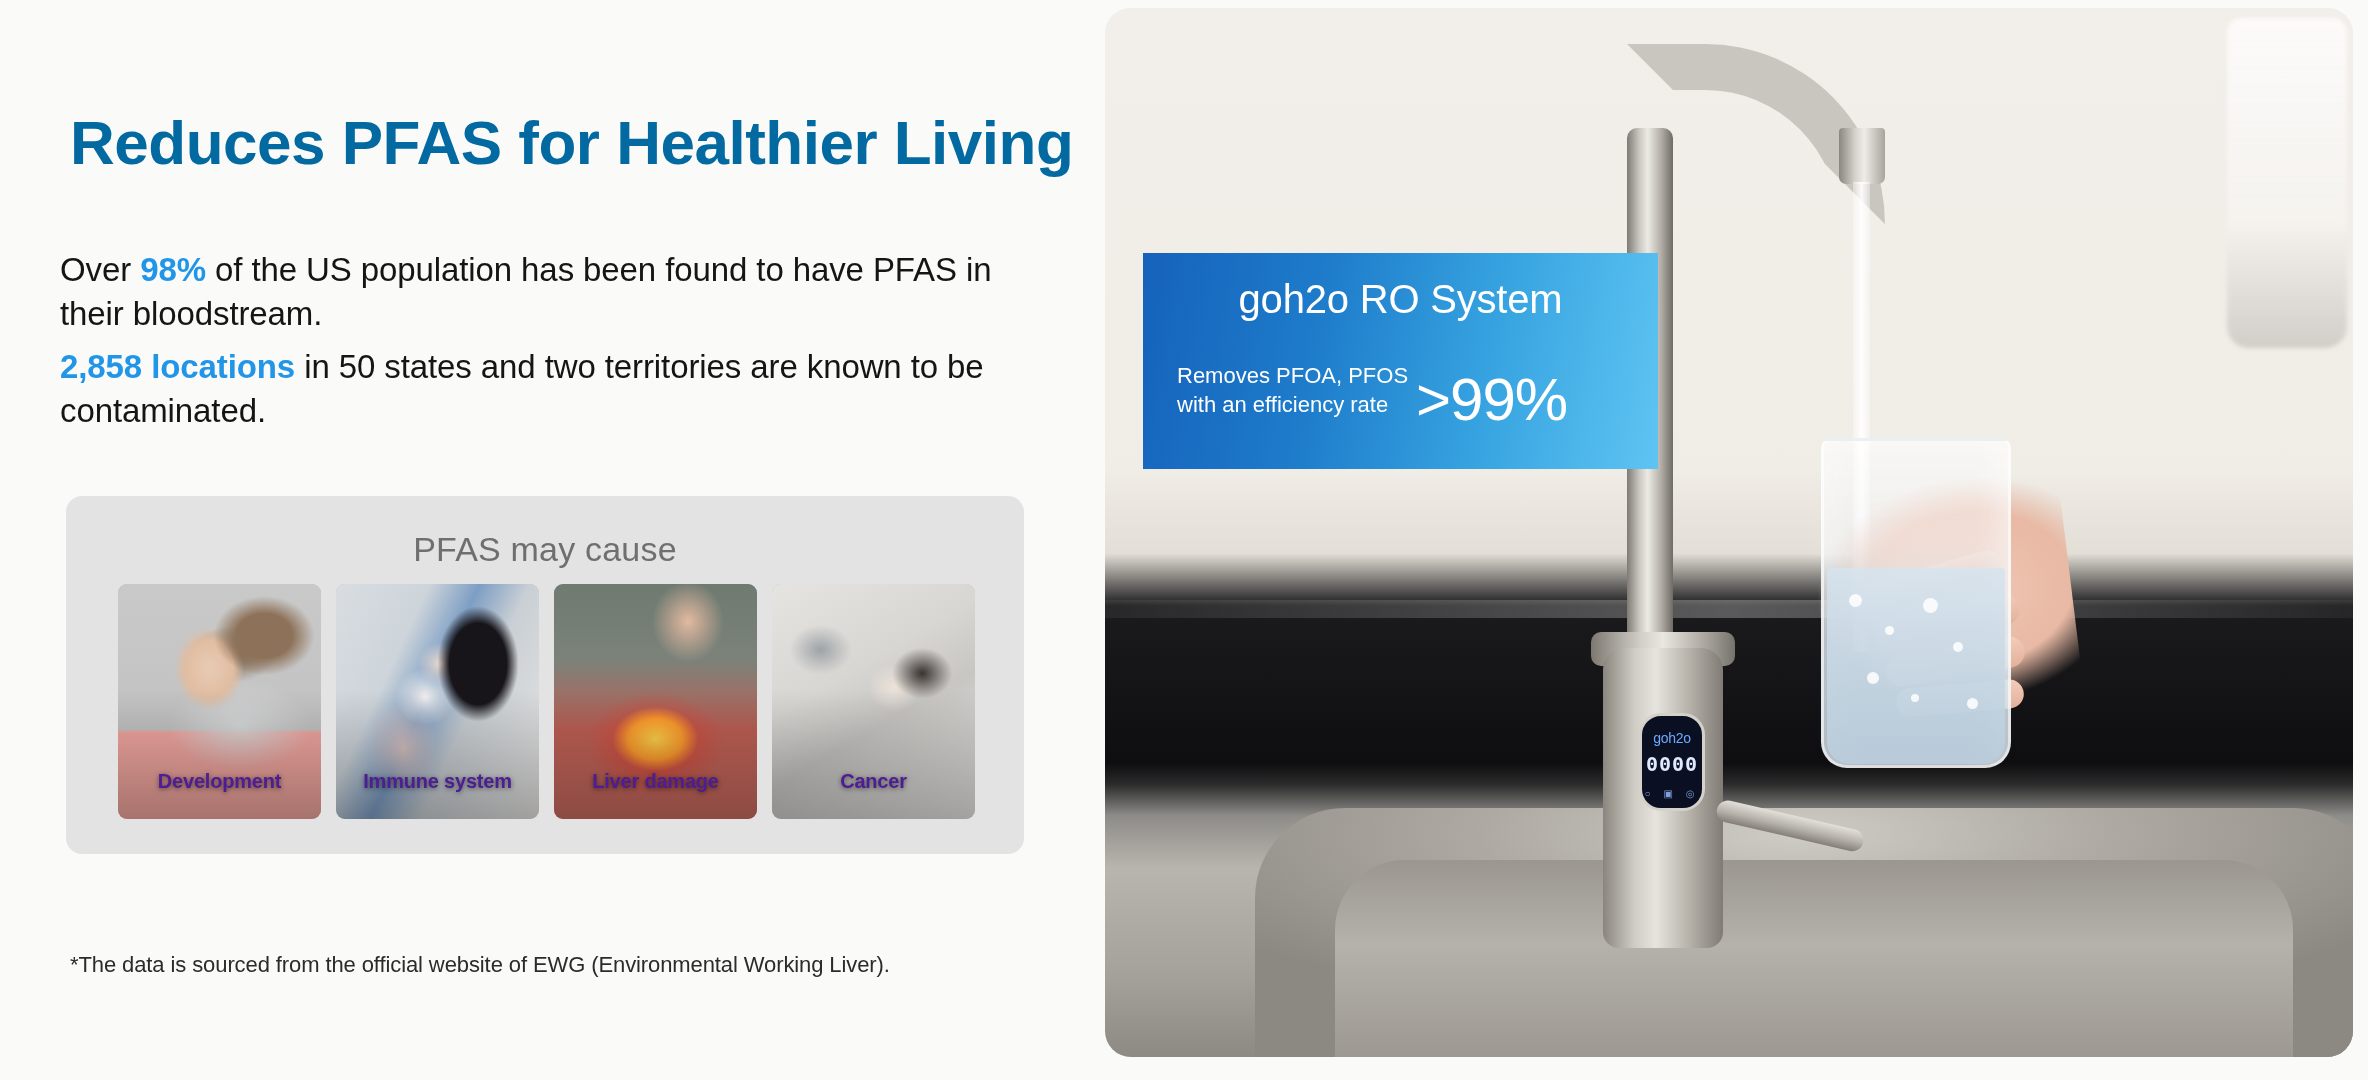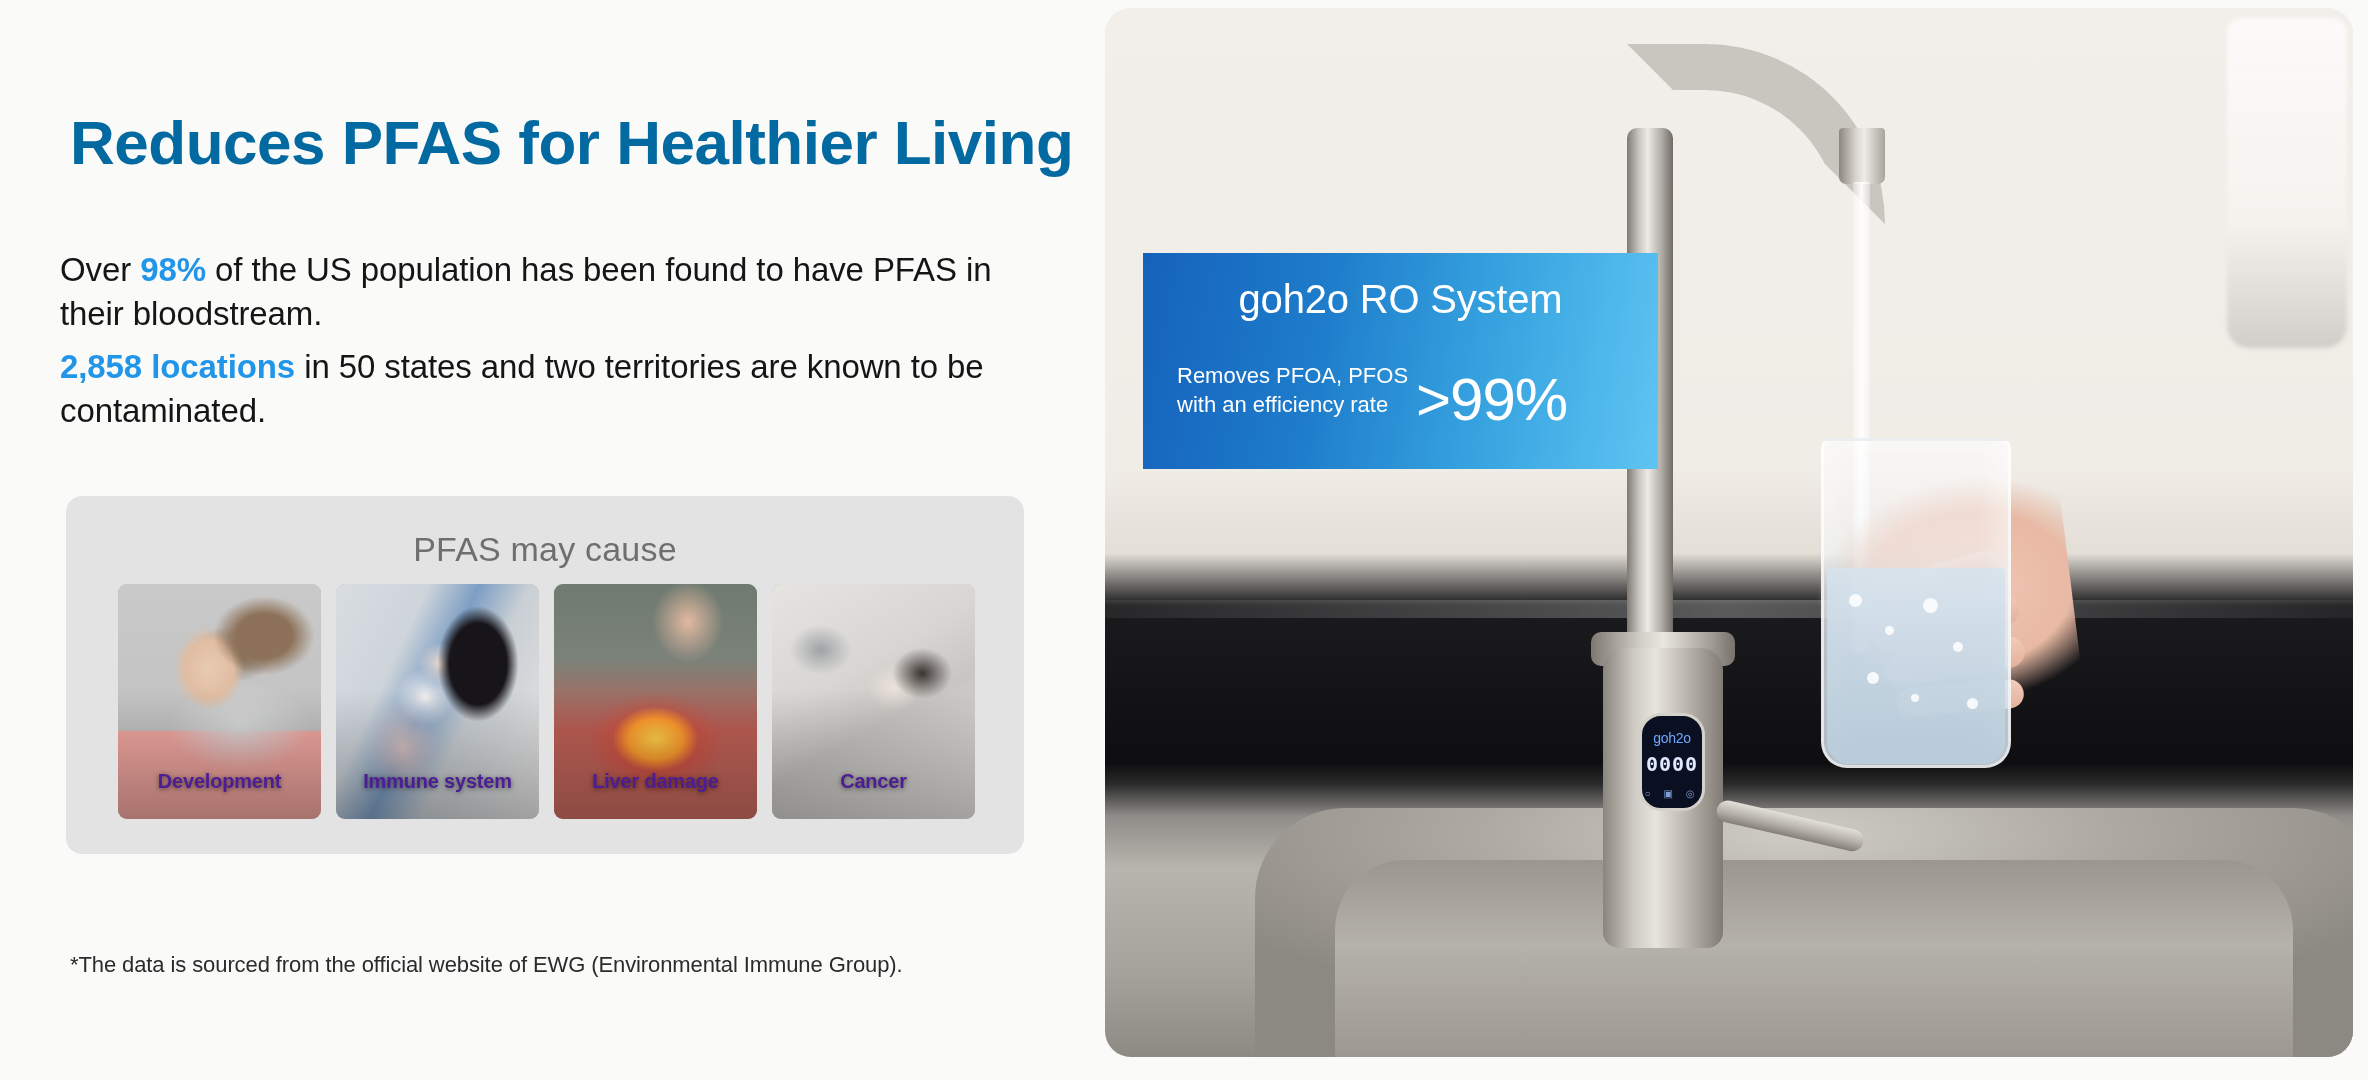--- a/index.html
+++ b/index.html
@@ -478,21 +478,21 @@
         <figure class="cause-card">
           <div class="photo ph-cancer"></div>
           <div class="veil"></div>
           <figcaption class="label">Cancer</figcaption>
         </figure>
 
       </div>
     </section>
 
     <div class="footnotes">
-      <div>*The data is sourced from the official website of EWG (Environmental Immune Group).</div>
+      <div>*The data is sourced from the official website of EWG (Environmental Working Liver).</div>
     </div>
 
   </div>
 
   <div class="photo-panel">
 
     <div class="scene"></div>
     <div class="counter-edge"></div>
     <div class="bg-glass"></div>
     <div class="sink"></div>

